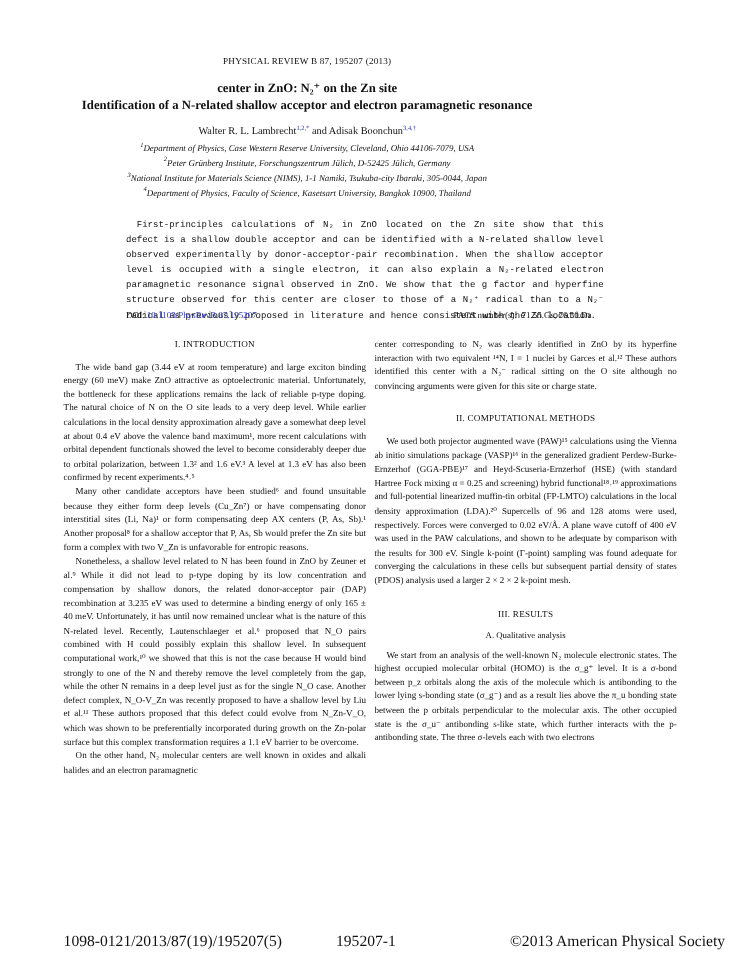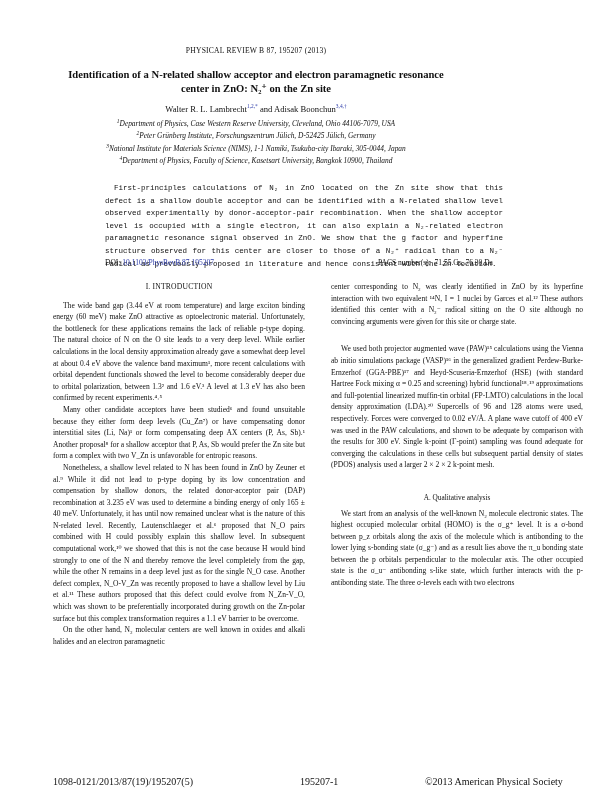--- a/index.html
+++ b/index.html
@@ -12,40 +12,40 @@
   .authors { top: 104px; font-size: 8.6px; }
   .aff { font-size: 7.4px; font-style: italic; line-height: 12.4px; }
   .received { font-size: 7.4px; }
   .abstract { left: 105px; width: 398px; top: 182px; font-size: 7.5px; line-height: 12.6px; text-align: justify; font-family: Liberation Mono, monospace; }
   .abstract p { margin: 0; text-indent: 9px; }
   .doi { top: 258px; left: 105px; font-size: 7.5px; }
   .pacs { top: 258px; left: 378px; font-size: 7.5px; }
   .link { color: #2b3aa8; }
   .col { top: 281px; width: 252px; font-size: 7.55px; line-height: 11.6px; text-align: justify; }
   .col.left { left: 53px; }
-  .col.right { left: 331px; }
+  .col.right { left: 312px; }
   .col p { margin: 0; text-indent: 10px; }
   .col p.noindent { text-indent: 0; }
   .sec { text-align: center; font-weight: normal; font-size: 7.6px; letter-spacing: 0.2px; margin: 0 0 7px 0; }
   .subsec { text-align: center; font-weight: normal; font-size: 7.3px; margin: 5px 0 4px 0; }
   .gap { height: 16px; }
-  .footer { top: 776px; font-size: 10px; }
+  .footer { top: 776px; font-size: 13px; }
   .footer.l { left: 53px; }
-  .footer.c { left: 300px; text-align: right; }
+  .footer.c { left: 280px; text-align: right; }
   .footer.r { left: 425px; }
   sup, sub { font-size: 5.4px; line-height: 0; }
 </style>
 </head>
 <body>
 
 <div class="abs center journal">PHYSICAL REVIEW B 87, 195207 (2013)</div>
 
 <div class="abs center title">
+  <div>center in ZnO: N₂⁺ on the Zn site</div>
   <div>Identification of a N-related shallow acceptor and electron paramagnetic resonance</div>
-  <div>center in ZnO: N₂⁺ on the Zn site</div>
 </div>
 
 <div class="abs center authors">
   <span>Walter R. L. Lambrecht</span><sup class="link">1,2,*</sup>
   <span>and</span>
   <span>Adisak Boonchun</span><sup class="link">3,4,†</sup>
 </div>
 
 <div class="abs center" style="top:118px;">
   <div class="aff"><sup>1</sup><span>Department of Physics, Case Western Reserve University, Cleveland, Ohio 44106-7079, USA</span></div>
@@ -71,21 +71,23 @@
   <div class="sec">I. INTRODUCTION</div>
   <p>The wide band gap (3.44 eV at room temperature) and large exciton binding energy (60 meV) make ZnO attractive as optoelectronic material. Unfortunately, the bottleneck for these applications remains the lack of reliable p-type doping. The natural choice of N on the O site leads to a very deep level. While earlier calculations in the local density approximation already gave a somewhat deep level at about 0.4 eV above the valence band maximum¹, more recent calculations with orbital dependent functionals showed the level to become considerably deeper due to orbital polarization, between 1.3² and 1.6 eV.³ A level at 1.3 eV has also been confirmed by recent experiments.⁴˒⁵</p>
   <p>Many other candidate acceptors have been studied⁶ and found unsuitable because they either form deep levels (Cu_Zn⁷) or have compensating donor interstitial sites (Li, Na)¹ or form compensating deep AX centers (P, As, Sb).¹ Another proposal⁸ for a shallow acceptor that P, As, Sb would prefer the Zn site but form a complex with two V_Zn is unfavorable for entropic reasons.</p>
   <p>Nonetheless, a shallow level related to N has been found in ZnO by Zeuner et al.⁹ While it did not lead to p-type doping by its low concentration and compensation by shallow donors, the related donor-acceptor pair (DAP) recombination at 3.235 eV was used to determine a binding energy of only 165 ± 40 meV. Unfortunately, it has until now remained unclear what is the nature of this N-related level. Recently, Lautenschlaeger et al.⁶ proposed that N_O pairs combined with H could possibly explain this shallow level. In subsequent computational work,¹⁰ we showed that this is not the case because H would bind strongly to one of the N and thereby remove the level completely from the gap, while the other N remains in a deep level just as for the single N_O case. Another defect complex, N_O-V_Zn was recently proposed to have a shallow level by Liu et al.¹¹ These authors proposed that this defect could evolve from N_Zn-V_O, which was shown to be preferentially incorporated during growth on the Zn-polar surface but this complex transformation requires a 1.1 eV barrier to be overcome.</p>
   <p>On the other hand, N₂ molecular centers are well known in oxides and alkali halides and an electron paramagnetic</p>
 </div>
 
 <div class="abs col right">
   <p class="noindent">center corresponding to N₂ was clearly identified in ZnO by its hyperfine interaction with two equivalent ¹⁴N, I = 1 nuclei by Garces et al.¹² These authors identified this center with a N₂⁻ radical sitting on the O site although no convincing arguments were given for this site or charge state.</p>
   <div class="gap"></div>
+  <div class="sec">II. COMPUTATIONAL METHODS</div>
   <p>We used both projector augmented wave (PAW)¹⁵ calculations using the Vienna ab initio simulations package (VASP)¹⁶ in the generalized gradient Perdew-Burke-Ernzerhof (GGA-PBE)¹⁷ and Heyd-Scuseria-Ernzerhof (HSE) (with standard Hartree Fock mixing α = 0.25 and screening) hybrid functional¹⁸˒¹⁹ approximations and full-potential linearized muffin-tin orbital (FP-LMTO) calculations in the local density approximation (LDA).²⁰ Supercells of 96 and 128 atoms were used, respectively. Forces were converged to 0.02 eV/Å. A plane wave cutoff of 400 eV was used in the PAW calculations, and shown to be adequate by comparison with the results for 300 eV. Single k-point (Γ-point) sampling was found adequate for converging the calculations in these cells but subsequent partial density of states (PDOS) analysis used a larger 2 × 2 × 2 k-point mesh.</p>
   <div class="gap"></div>
+  <div class="sec">III. RESULTS</div>
   <div class="subsec">A. Qualitative analysis</div>
   <p>We start from an analysis of the well-known N₂ molecule electronic states. The highest occupied molecular orbital (HOMO) is the σ_g⁺ level. It is a σ-bond between p_z orbitals along the axis of the molecule which is antibonding to the lower lying s-bonding state (σ_g⁻) and as a result lies above the π_u bonding state between the p orbitals perpendicular to the molecular axis. The other occupied state is the σ_u⁻ antibonding s-like state, which further interacts with the p-antibonding state. The three σ-levels each with two electrons</p>
 </div>
 
 <div class="abs footer l">1098-0121/2013/87(19)/195207(5)</div>
 <div class="abs footer c">195207-1</div>
 <div class="abs footer r">©2013 American Physical Society</div>
 
 </body></html>

